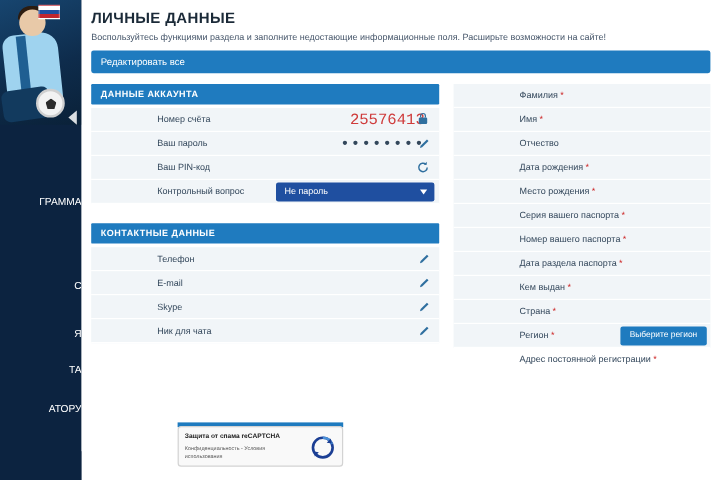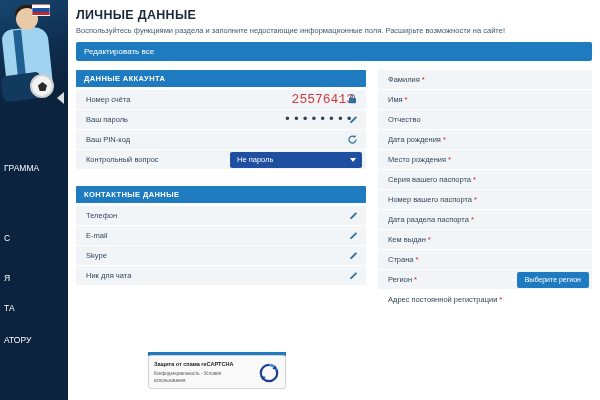--- a/index.html
+++ b/index.html
@@ -59,21 +59,21 @@
     background: linear-gradient(to bottom, #ffffff 0 33%, #1f4fa0 33% 66%, #c2262e 66% 100%);
   }
   .sidebar-arrow {
     position: absolute; right: 4px; top: 92px; width: 0; height: 0;
     border-top: 6px solid transparent; border-bottom: 6px solid transparent;
     border-right: 7px solid #ffffff; opacity: .85;
   }
   .side-item {
     position: absolute; left: 0; width: 68px; height: 20px;
     color: #ffffff; font-size: 8.5px; line-height: 20px;
-    padding-left: 4px; white-space: nowrap; overflow: hidden;
+    padding-left: 4px; white-space: nowrap; overflow: hidden; text-align: right;
   }
 
   
   .main { position: absolute; left: 68px; top: 0; width: 532px; height: 376px; background: #ffffff; }
 
   .page-title {
     position: absolute; left: 8px; top: 8px;
     font-size: 12.5px; font-weight: bold; color: #1b2a38; letter-spacing: .3px;
   }
   .page-sub {
@@ -99,21 +99,21 @@
     line-height: 17px; padding-left: 8px; letter-spacing: .4px;
     margin-bottom: 3px;
   }
 
   .row {
     position: relative; height: 20px; background: #f1f5f8;
     border-bottom: 1px solid #ffffff;
     display: flex; align-items: center;
   }
   .row-label {
-    font-size: 7.5px; color: #33475b; padding-left: 10px; white-space: nowrap;
+    font-size: 7.5px; color: #33475b; padding-left: 10px; white-space: nowrap; margin-left: 45px;
   }
   .req { color: #cc2222; margin-left: 2px; }
   .row-value {
     position: absolute; right: 12px; top: 0; line-height: 20px;
     font-size: 13px; color: #cf3b3b; font-family: Liberation Mono, monospace;
   }
   .row-value.dots { color: #33475b; letter-spacing: 1px; }
 
   .row-icon {
     position: absolute; right: 8px; top: 4px;

